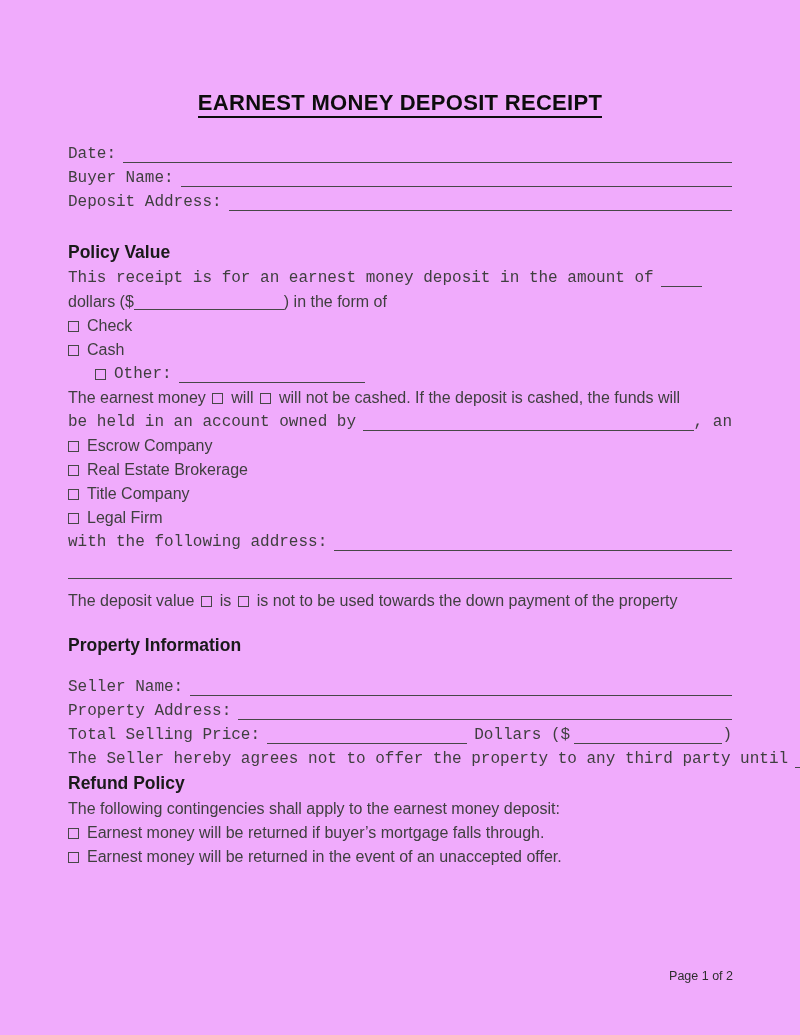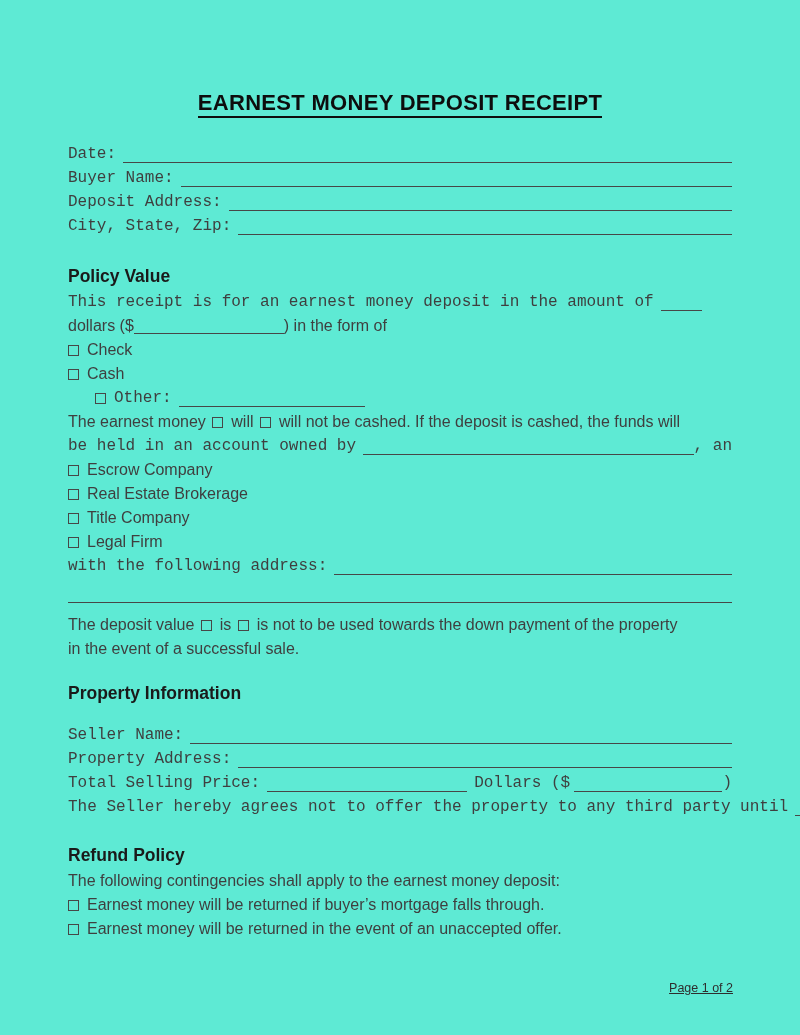--- a/index.html
+++ b/index.html
@@ -1,19 +1,19 @@
 <!DOCTYPE html>
 <html><head>
 <meta charset="utf-8">
 <style>
   html, body { margin: 0; padding: 0; background: #ffffff; }
   .page {
     width: 800px; height: 1035px;
     position: relative;
-    background: #5eead4;
+    background: #f0abfc;
     box-sizing: border-box;
     padding: 90px 68px 16px 68px;
     font-family: "Liberation Sans", sans-serif;
     font-size: 16px;
     color: #3f3f3f;
     overflow: hidden;
   }
   .title {
     text-align: center;
     margin: 0 0 26px 0;
@@ -60,59 +60,54 @@
   .cb.inline { margin-left: 2px; }
   h2 {
     font-size: 17.5px;
     font-weight: bold;
     color: #1a1a1a;
     margin: 0;
     line-height: 24px;
   }
   .h2-deposit { margin-top: 26px; margin-bottom: 2px; }
   .h2-property { margin-top: 20px; margin-bottom: 18px; }
-  .h2-refund { margin-top: 24px; margin-bottom: 2px; }
+  .h2-refund { margin-bottom: 2px; }
   .line { line-height: 24px; white-space: nowrap; }
   .full-blank-row {
     height: 24px;
     border-bottom: 1.7px solid #474747;
     margin-bottom: 10px;
   }
   .amount-blank { margin-right: 30px; }
   .footer {
     position: absolute;
     right: 67px;
-    bottom: 40px;
+    bottom: 52px;
     font-size: 12.5px;
     color: #2e2e2e;
-    text-decoration: underline;
   }
 </style>
 </head>
 <body>
 
 <div class="page">
 
   <h1 class="title"><span class="underlined">EARNEST MONEY DEPOSIT RECEIPT</span></h1>
 
   <div>
     <div class="row">
       <span class="lbl">Date:</span>
       <span class="blank"></span>
     </div>
     <div class="row">
       <span class="lbl">Buyer Name:</span>
       <span class="blank"></span>
     </div>
     <div class="row">
       <span class="lbl">Deposit Address:</span>
-      <span class="blank"></span>
-    </div>
-    <div class="row">
-      <span class="lbl">City, State, Zip:</span>
       <span class="blank"></span>
     </div>
   </div>
 
   <h2 class="h2-deposit">Policy Value</h2>
 
   <div>
     <div class="row">
       <span class="lbl">This receipt is for an earnest money deposit in the amount of</span>
       <span class="blank amount-blank"></span>
@@ -167,21 +162,20 @@
       <span class="lbl">with the following address:</span>
       <span class="blank"></span>
     </div>
     <div class="full-blank-row"></div>
 
     <div class="line">
       <span>The deposit value</span>
       <span class="cb inline"></span><span>is</span>
       <span class="cb inline"></span><span>is not to be used towards the down payment of the property</span>
     </div>
-    <div class="line">in the event of a successful sale.</div>
   </div>
 
   <h2 class="h2-property">Property Information</h2>
 
   <div>
     <div class="row">
       <span class="lbl">Seller Name:</span>
       <span class="blank"></span>
     </div>
     <div class="row">

